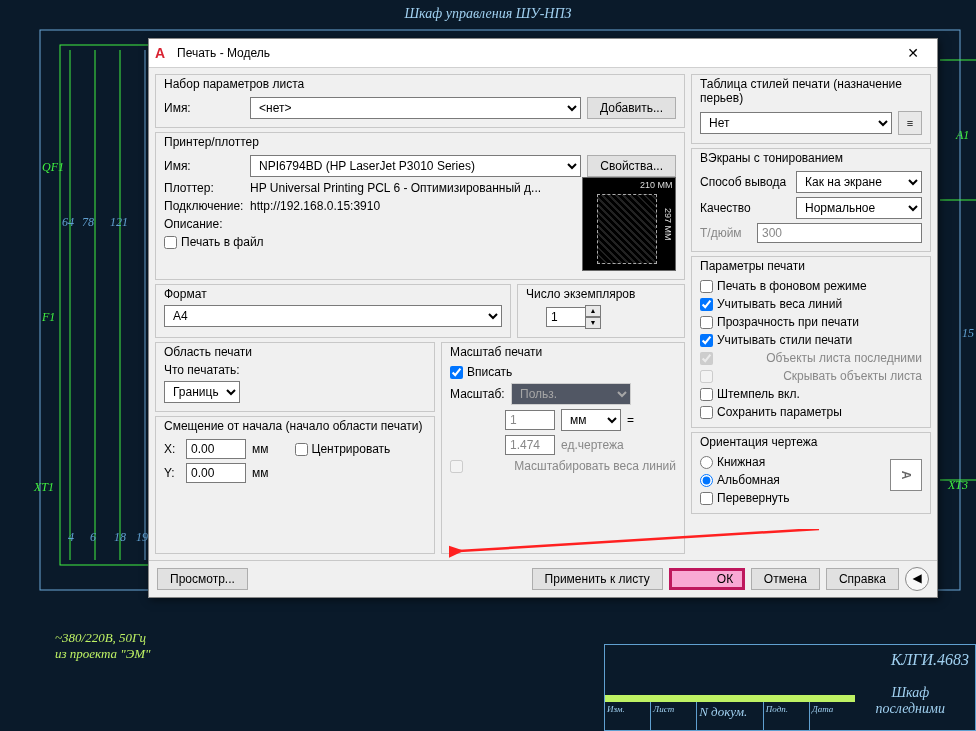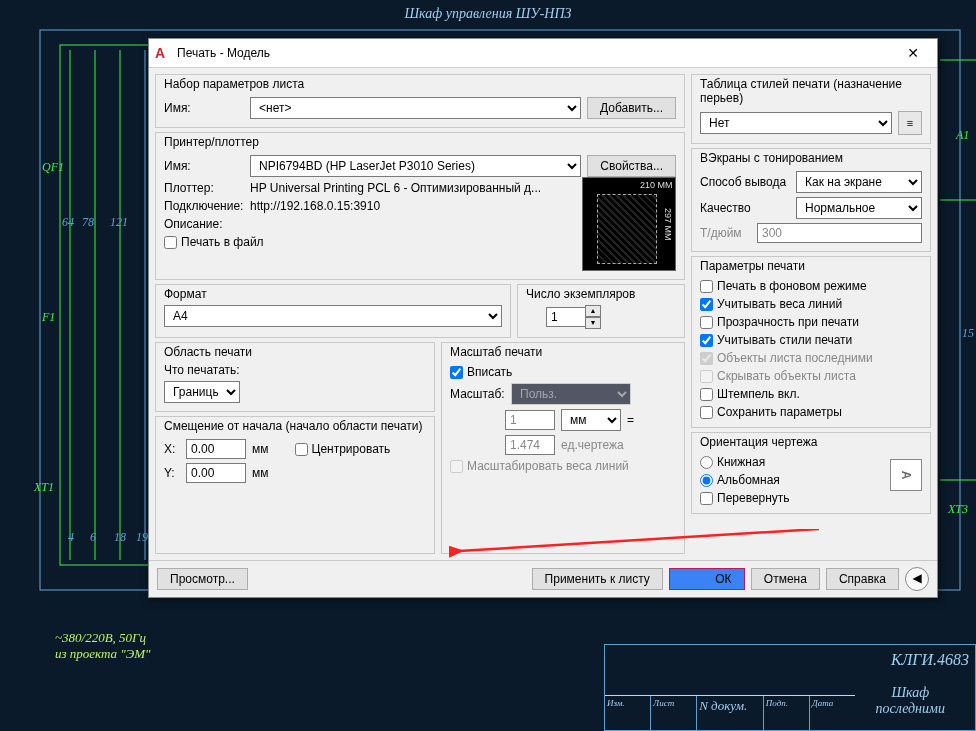--- a/index.html
+++ b/index.html
@@ -119,30 +119,30 @@
   button.win {
     font-family: inherit;
     font-size: 12px;
     background: #e1e1e1;
     border: 1px solid #adadad;
     height: 22px;
     padding: 0 12px;
     cursor: default;
   }
   button.win.primary {
-    border: 1px solid #be185d;
-    background: #3b82f6;
+    border: 3px solid #be185d;
+    background: #f9a8d4;
     padding-left: 45px;
   }
   input[type="checkbox"], input[type="radio"] {
     margin: 0 4px 0 0;
     vertical-align: middle;
   }
   .chklabel { display: flex; align-items: center; margin-top: 4px; color: #000;}
-  .chklabel.disabled { color: #888; }
+  .chklabel.disabled { color: #888; justify-content: space-between; }
   .paper-preview {
     width: 92px; height: 92px;
     background: #000;
     position: relative;
     border: 1px solid #666;
   }
   .paper-preview .sheet {
     position: absolute;
     left: 14px; top: 16px; width: 58px; height: 68px;
     background: repeating-linear-gradient(45deg,#222,#222 2px,#000 2px,#000 5px);
@@ -222,38 +222,38 @@
     <line x1="95" y1="50" x2="95" y2="560" stroke="#40f040"></line>
     <line x1="120" y1="50" x2="120" y2="560" stroke="#40f040"></line>
     <line x1="145" y1="50" x2="145" y2="560" stroke="#6aa6d6"></line>
     <line x1="940" y1="60" x2="976" y2="60" stroke="#40f040"></line>
     <line x1="940" y1="200" x2="976" y2="200" stroke="#40f040"></line>
     <line x1="940" y1="480" x2="976" y2="480" stroke="#40f040"></line>
   </svg>
   <div class="cad-label green" style="left:42px; top:160px;">QF1</div>
   <div class="cad-label green" style="left:42px; top:310px;">F1</div>
   <div class="cad-label green" style="left:34px; top:480px;">XT1</div>
-  <div class="cad-label green" style="left:948px; top:478px;margin-top:24px;">XT3</div>
+  <div class="cad-label green" style="left:948px; top:478px;">XT3</div>
   <div class="cad-label green" style="left:956px; top:128px;">A1</div>
   <div class="cad-label" style="left:962px; top:326px;">15</div>
   <div class="cad-label" style="left:62px; top:215px;">64</div>
   <div class="cad-label" style="left:82px; top:215px;">78</div>
   <div class="cad-label" style="left:110px; top:215px;">121</div>
   <div class="cad-label" style="left:68px; top:530px;">4</div>
   <div class="cad-label" style="left:90px; top:530px;">6</div>
   <div class="cad-label" style="left:114px; top:530px;">18</div>
   <div class="cad-label" style="left:136px; top:530px;">19</div>
   <div class="cad-label white" style="left:55px; top:630px; white-space:pre; font-size:13px;">~380/220В, 50Гц
 из проекта "ЭМ"</div>
 
   <div class="cad-titleblock">
     <div style="position:absolute; right:6px; top:6px; font-size:16px;">КЛГИ.4683</div>
     <div style="position:absolute; right:30px; top:40px; font-size:14px; white-space:pre; text-align:center;">Шкаф
 последними</div>
-    <div style="position:absolute; left:0; bottom:0; right:120px; top:50px; display:flex; border-top:1px solid #bef264;">
+    <div style="position:absolute; left:0; bottom:0; right:120px; top:50px; display:flex; border-top:7px solid #bef264;">
       <div style="flex:1; border-right:1px solid #60a0d0; padding:2px; font-size:9px;">Изм.</div>
       <div style="flex:1; border-right:1px solid #60a0d0; padding:2px; font-size:9px;">Лист</div>
       <div style="flex:1.5; border-right:1px solid #60a0d0; padding:2px; font-size:13px;">N докум.</div>
       <div style="flex:1; border-right:1px solid #60a0d0; padding:2px; font-size:9px;">Подп.</div>
       <div style="flex:1; padding:2px; font-size:9px;">Дата</div>
     </div>
   </div>
 </div>
 
 <div class="dialog">

